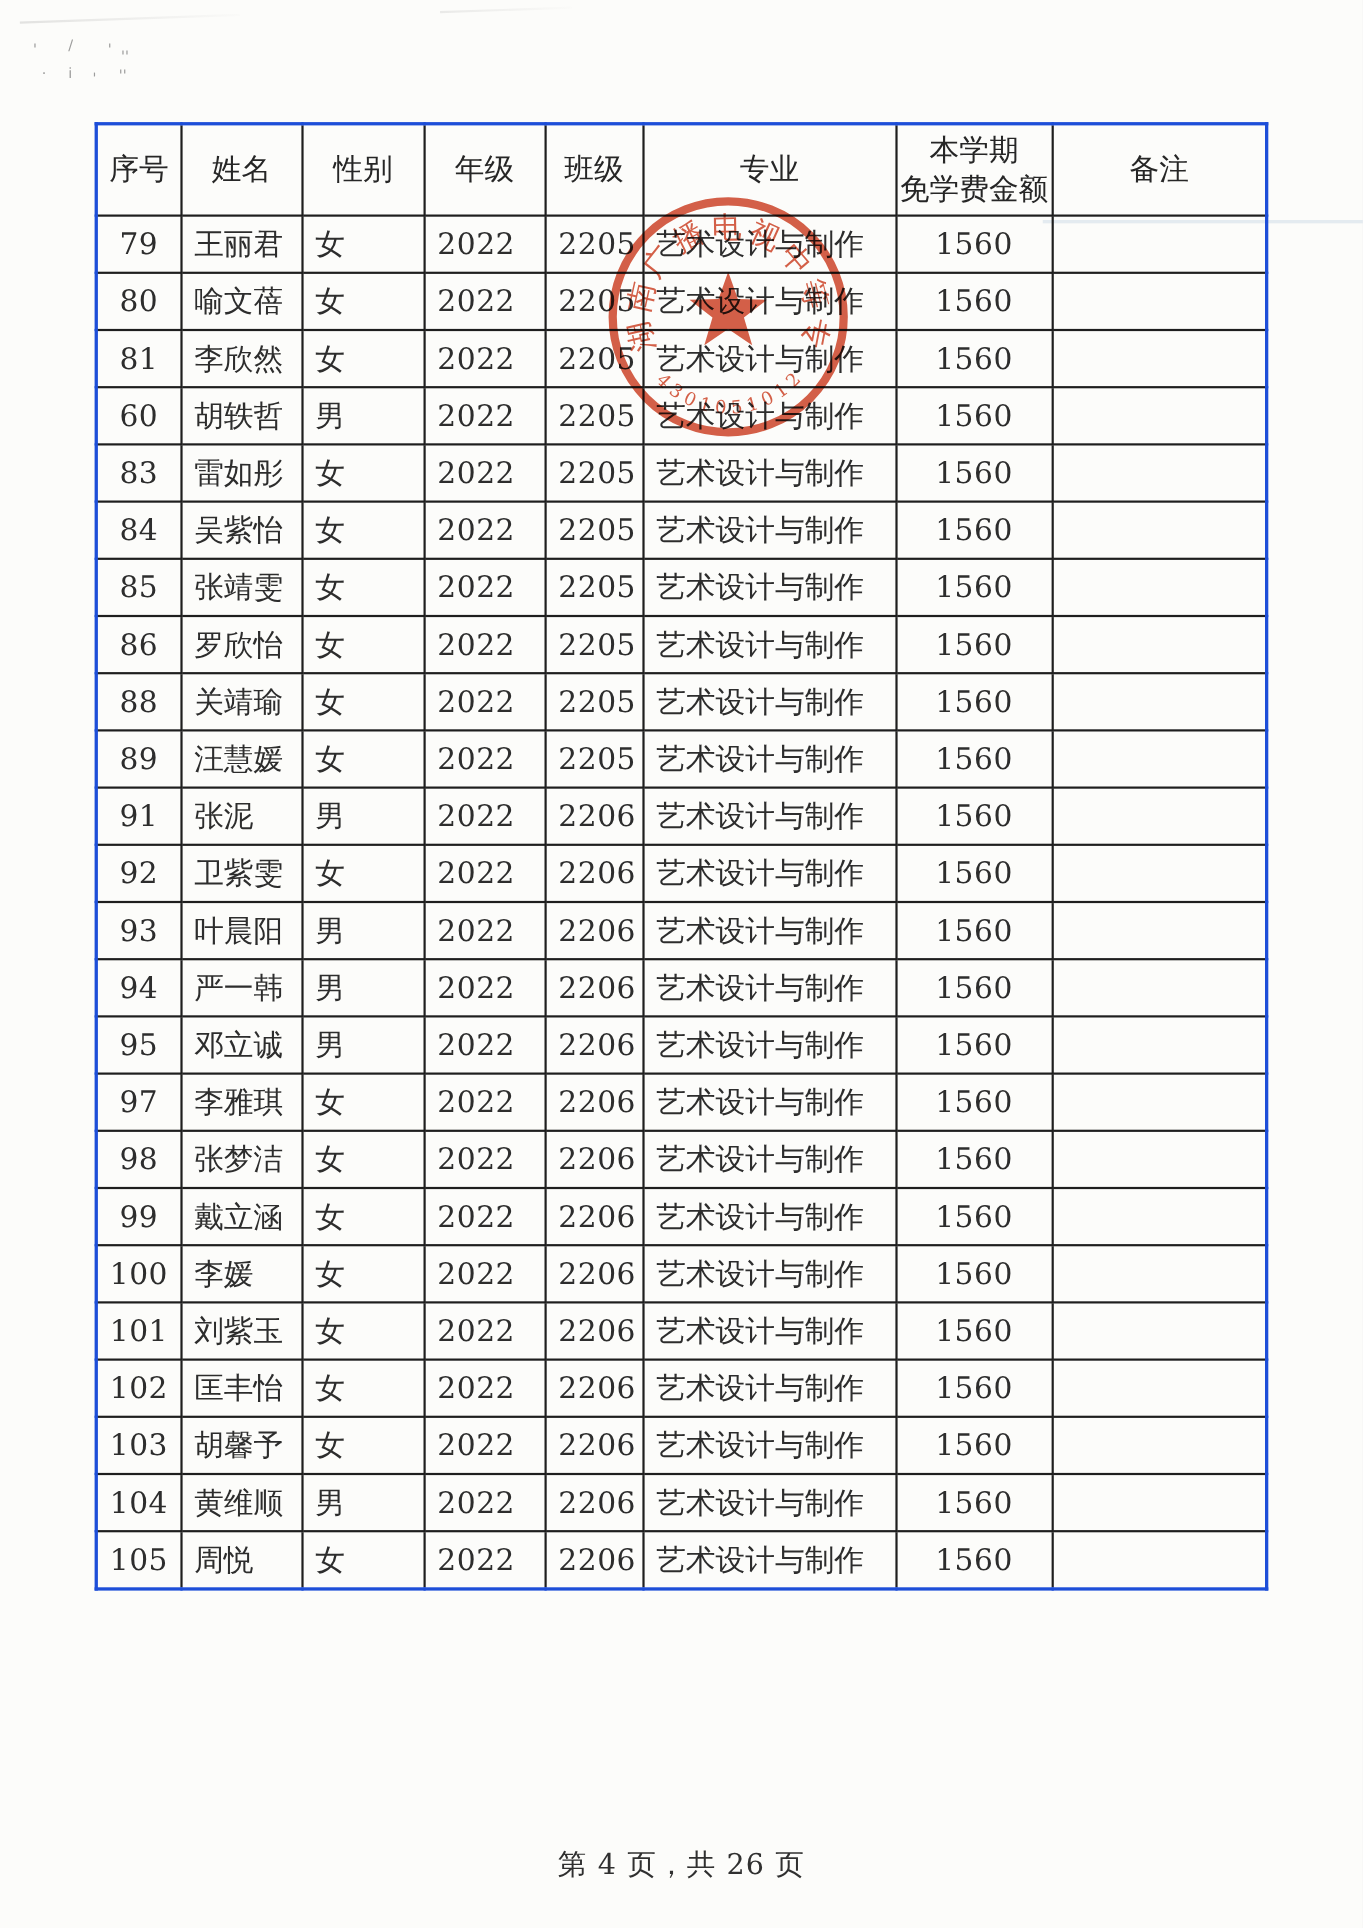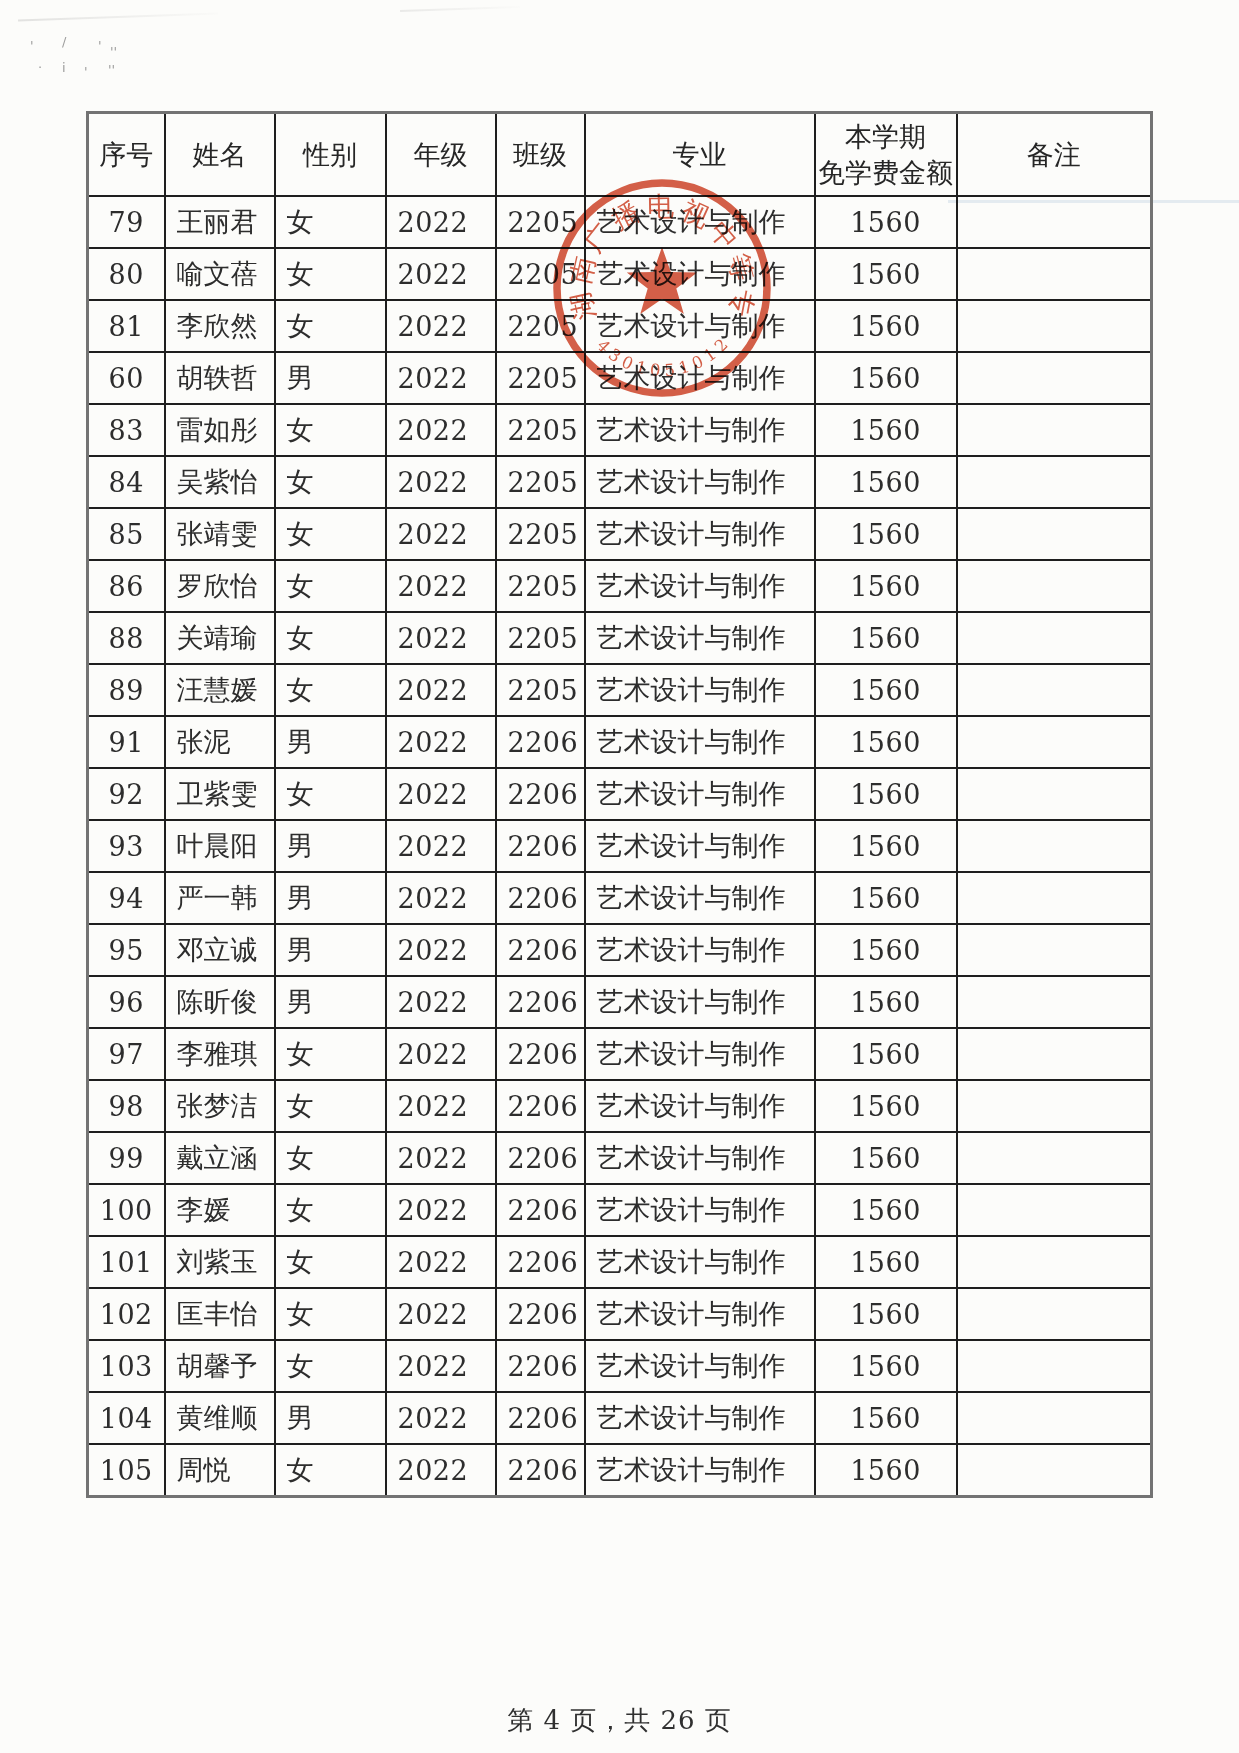--- a/index.html
+++ b/index.html
@@ -23,21 +23,21 @@
   }
   .blue-streak{
     position:absolute;left:948px;top:200px;width:291px;height:3px;
     background:rgba(203,218,229,.5);
   }
   
   table.roster{
     position:absolute;left:86px;top:111px;
     width:1064px;
     border-collapse:collapse;table-layout:fixed;
-    border:3px solid #737373;
+    border:3px solid #1d4ed8;
   }
   table.roster th, table.roster td{
     border:2px solid #1e1e1e;
     overflow:hidden;
   }
   table.roster thead th{
     height:79px;
     font-weight:400;
     font-size:27px;
     text-align:center;
@@ -59,21 +59,20 @@
     mix-blend-mode:multiply;
     pointer-events:none;
   }
   
   .footer{
     position:absolute;left:0;top:1678px;width:100%;
     text-align:center;
     font-size:26px;
     letter-spacing:1px;
     color:#303030;
-    margin-top:25px;
   }
 </style>
 </head>
 <body>
 
 <div class="page">
 
   <div>
     <div class="scratch" style="left:18px;top:16px;width:200px;transform:rotate(-2deg);"></div>
     <div class="scratch" style="left:400px;top:8px;width:120px;transform:rotate(-2deg);opacity:.2;"></div>
@@ -258,30 +257,20 @@
           <td class="num center">95</td>
           <td class="left">邓立诚</td>
           <td class="left">男</td>
           <td class="num left">2022</td>
           <td class="num left">2206</td>
           <td class="left">艺术设计与制作</td>
           <td class="num center">1560</td>
           <td class="center"></td>
         </tr>
         <tr>
-          <td class="num center">96</td>
-          <td class="left">陈昕俊</td>
-          <td class="left">男</td>
-          <td class="num left">2022</td>
-          <td class="num left">2206</td>
-          <td class="left">艺术设计与制作</td>
-          <td class="num center">1560</td>
-          <td class="center"></td>
-        </tr>
-        <tr>
           <td class="num center">97</td>
           <td class="left">李雅琪</td>
           <td class="left">女</td>
           <td class="num left">2022</td>
           <td class="num left">2206</td>
           <td class="left">艺术设计与制作</td>
           <td class="num center">1560</td>
           <td class="center"></td>
         </tr>
         <tr>

